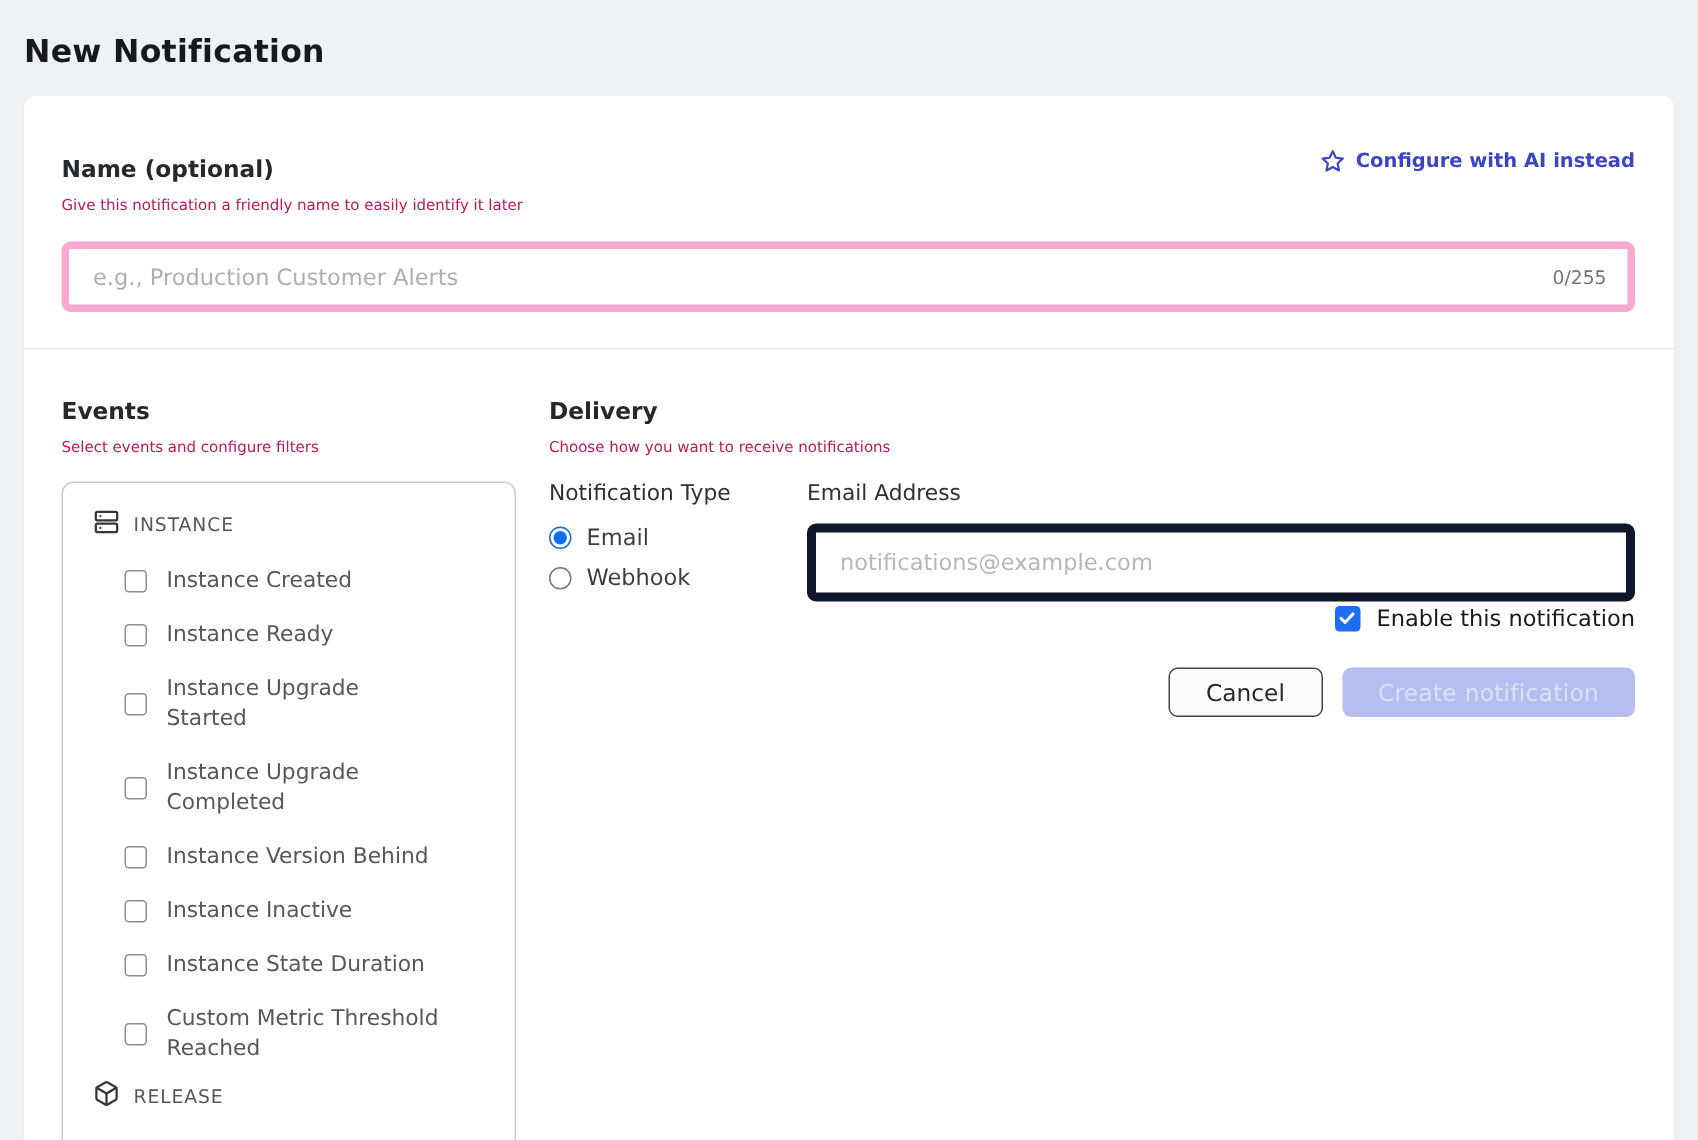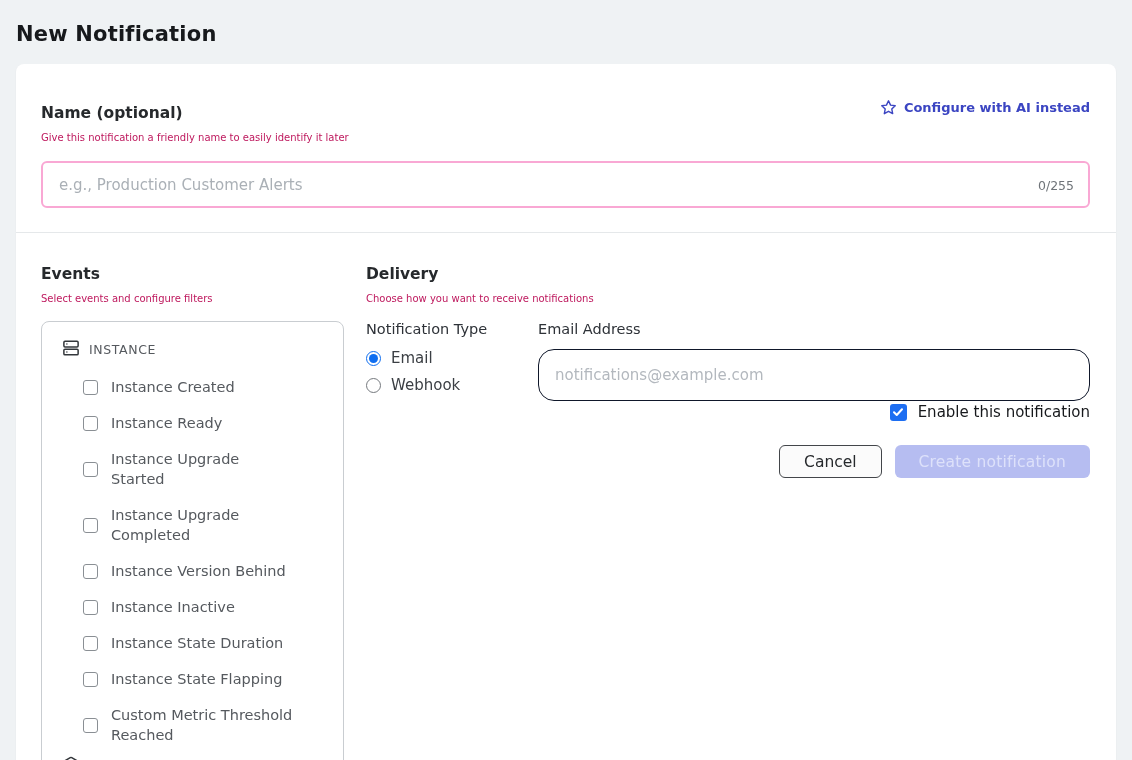--- a/index.html
+++ b/index.html
@@ -19,21 +19,21 @@
     min-height:900px;
   }
   
   .name-section { padding:28px 26px 24px 25px; }
   .name-header-row { display:flex; justify-content:space-between; align-items:center; }
   .section-label { font-size:15.5px; font-weight:600; color:#26292c;margin-top:12px; }
   .ai-link { display:flex; align-items:center; gap:7px; color:#3b45c2; font-size:13px; font-weight:600; cursor:pointer; }
   .section-sub { font-size:10px; color:#be185d; margin-top:10px; }
   .name-input-wrap {
     margin-top:18px; position:relative; height:47px;
-    border:2px solid #f9a8d4; border-radius:6px; background:#fff;
+    border:5px solid #f9a8d4; border-radius:6px; background:#fff;
     display:flex; align-items:center;
   }
   .name-input-wrap input {
     border:none; outline:none; flex:1; height:100%;
     padding:0 56px 0 16px; font-size:15px; font-family:inherit;
     color:#26292c; background:transparent; border-radius:6px;
   }
   .name-input-wrap input::placeholder { color:#aab0b6; }
   .char-counter { position:absolute; right:14px; top:50%; transform:translateY(-50%); font-size:12.5px; color:#6f7479; }
   .divider { border-top:1px solid #e5e8ea; }
@@ -62,21 +62,21 @@
   .radio {
     width:15px; height:15px; border-radius:50%; flex:0 0 15px;
     border:1.5px solid #75797e; background:#fff; position:relative;
   }
   .radio.checked { border-color:#0f6ef0; }
   .radio.checked::after {
     content:""; position:absolute; inset:2px; border-radius:50%; background:#0f6ef0;
   }
   .radio-label { font-size:15px; color:#3b3f44; }
   .email-group { flex:1; }
-  .email-input-wrap { height:52px; border:1px solid #0f172a; border-radius:16px; display:flex; align-items:flex-start; }
+  .email-input-wrap { height:52px; border:6px solid #0f172a; border-radius:6px; display:flex; align-items:flex-start; }
   .email-input-wrap input {
     border:none; outline:none; width:100%; height:100%;
     padding:0 16px; font-size:15px; font-family:inherit; color:#26292c;
     background:transparent; border-radius:6px;
   }
   .email-input-wrap input::placeholder { color:#b3b8be; }
   .enable-row { display:flex; justify-content:flex-end; align-items:center; gap:11px; cursor:pointer; }
   .enable-chk {
     width:17px; height:17px; background:#1d6ef2; border-radius:3px;
     display:flex; align-items:center; justify-content:center;
@@ -151,24 +151,20 @@
             <span class="chk-box"></span>
             <span class="chk-label">Instance Version Behind</span>
           </label>
           <label class="chk-row">
             <span class="chk-box"></span>
             <span class="chk-label">Instance Inactive</span>
           </label>
           <label class="chk-row">
             <span class="chk-box"></span>
             <span class="chk-label">Instance State Duration</span>
-          </label>
-          <label class="chk-row">
-            <span class="chk-box"></span>
-            <span class="chk-label">Instance State Flapping</span>
           </label>
           <label class="chk-row">
             <span class="chk-box"></span>
             <span class="chk-label">Custom Metric Threshold Reached</span>
           </label>
           <div class="group-header">
             <span class="gh-icon">
               <svg width="18" height="18" viewBox="0 0 24 24" fill="none" stroke="#33373b" stroke-width="2" stroke-linecap="round" stroke-linejoin="round">
                 <path d="M21 16V8a2 2 0 0 0-1-1.73l-7-4a2 2 0 0 0-2 0l-7 4A2 2 0 0 0 3 8v8a2 2 0 0 0 1 1.73l7 4a2 2 0 0 0 2 0l7-4A2 2 0 0 0 21 16z"></path>
                 <polyline points="3.27 6.96 12 12.01 20.73 6.96"></polyline>

